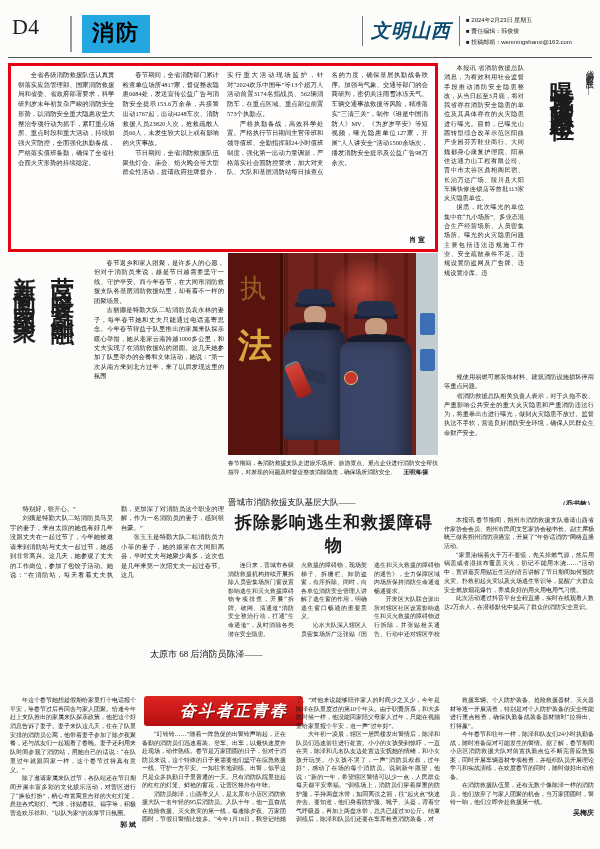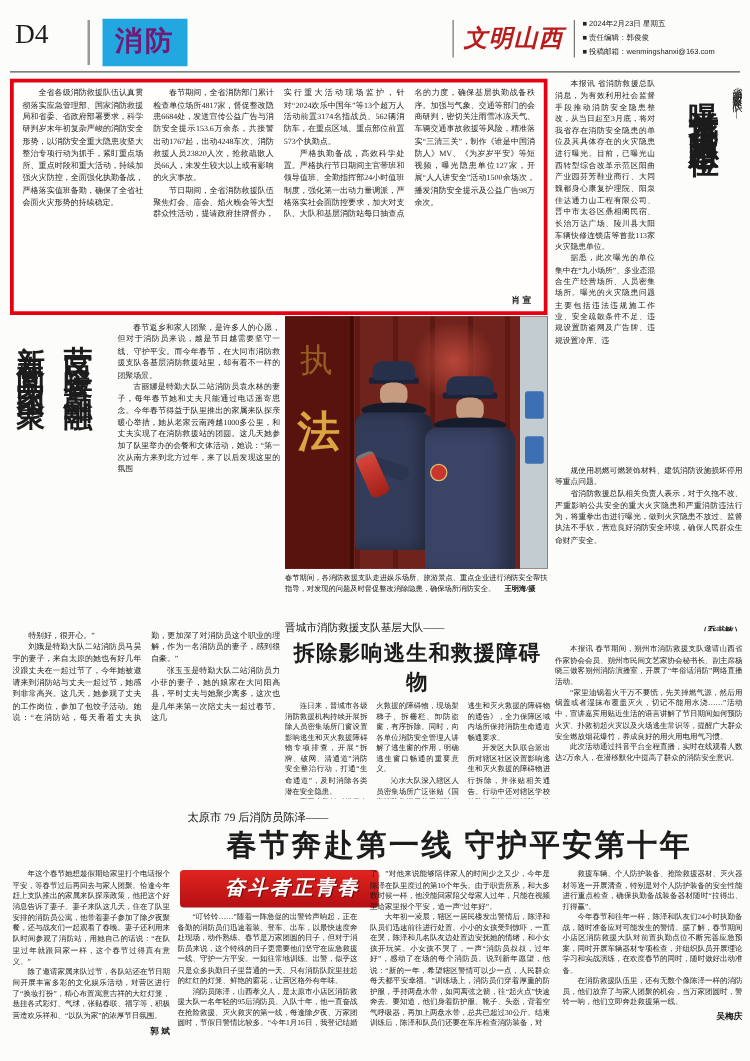--- a/index.html
+++ b/index.html
@@ -3,24 +3,24 @@
 <meta charset="utf-8">
 <style>
   html,body{margin:0;padding:0;background:#e8e8e4;}
   .page{position:relative;width:600px;height:849px;margin:0 auto;background:#fcfcfa;
         font-family:"Liberation Serif",serif;color:#1c1c1c;overflow:hidden;}
   .hd-sans{font-family:"Liberation Sans",sans-serif;}
   
   .masthead{position:absolute;left:12px;top:12px;right:12px;height:42px;}
   .pagenum{position:absolute;left:0;top:2px;font-size:22px;font-weight:normal;font-family:"Liberation Serif",serif;}
   .pn-rule{position:absolute;left:58px;top:4px;width:2px;height:36px;background:#9a9a9a;}
-  .section-tag{position:absolute;left:70px;top:3px;background:#23a7e0;color:#701a75;font-size:22px;
+  .section-tag{position:absolute;left:70px;top:3px;background:#23a7e0;color:#000000;font-size:22px;
                font-weight:bold;padding:3px 10px 5px;letter-spacing:2px;font-family:"Liberation Sans",sans-serif;}
   .brand{position:absolute;right:128px;top:4px;padding:2px 8px;border-left:1.5px solid #777;border-right:1.5px solid #777;}
-  .brand-name{color:#b91c1c;font-size:19px;font-weight:bold;font-style:italic;letter-spacing:1px;font-family:"Liberation Serif",serif;}
+  .brand-name{color:#0c4a6e;font-size:19px;font-weight:bold;font-style:italic;letter-spacing:1px;font-family:"Liberation Serif",serif;}
   .pub-info{position:absolute;right:0;top:3px;width:122px;font-size:6px;line-height:1.8;color:#222;
             font-family:"Liberation Sans",sans-serif;}
   .hd-rule{position:absolute;left:8px;right:8px;top:57px;height:1px;background:#555;}
   
   .lead-box{position:absolute;left:8px;top:63px;width:430px;height:189px;border:3px solid #e60012;
             background:#fffefd;padding:4px 7px;box-sizing:border-box;overflow:hidden;}
   .lead-headline{font-size:25px;font-weight:bold;text-align:center;letter-spacing:1px;
                  font-family:"Liberation Sans",sans-serif;margin:2px 0 6px;}
   .lead-body{column-count:4;column-gap:8px;font-size:6.4px;line-height:1.52;text-align:justify;}
   p.para{margin:0;text-indent:2em;}
@@ -206,22 +206,21 @@
     <div class="demolish-head">拆除影响逃生和救援障碍物</div>
     <div class="demolish-body">
         <p class="para">连日来，晋城市各级消防救援机构持续开展拆除人员密集场所门窗设置影响逃生和灭火救援障碍物专项排查，开展“拆牌、破网、清通道”消防安全整治行动，打通“生命通道”，及时消除各类潜在安全隐患。</p>
         <p class="para">高平大队针对排查中发现存在的影响逃生和灭火救援的障碍物，现场架梯子、拆栅栏、卸防盗窗，有序拆除。同时，向各单位消防安全管理人讲解了逃生窗的作用，明确逃生窗口畅通的重要意义。</p>
         <p class="para">沁水大队深入辖区人员密集场所广泛张贴《国家消防救援局关于拆除人员密集场所门窗设置影响逃生和灭火救援的障碍物的通告》，全力保障区域内场所保持消防生命通道畅通要求。</p>
         <p class="para">开发区大队联合派出所对辖区社区设置影响逃生和灭火救援的障碍物进行拆除，并张贴相关通告。行动中还对辖区学校的防盗窗进行了拆除，监督检查人员还现场进行了宣传教育，普及消防安全常识和逃生自救能力。</p>
       </div>
 
   </div>
 
-  <div class="front-kicker">太原市 79 后消防员陈泽——</div>
-  <div class="front-head">春节奔赴第一线  守护平安第十年</div>
+  <div class="front-kicker">太原市 68 后消防员陈泽——</div>
   <div class="front-body">
     <div class="banner">奋斗者正青春</div>
     <div>
         <p class="para">“叮铃铃……”随着一阵急促的出警铃声响起，正在备勤的消防员们迅速着装、登车、出车，以最快速度奔赴现场，动作熟练。春节是万家团圆的日子，但对于消防员来说，这个特殊的日子更需要他们坚守在应急救援一线、守护一方平安。一如往常地训练、出警，似乎这只是众多执勤日子里普通的一天。只有消防队院里挂起的红红的灯笼、鲜艳的窗花，让营区格外有年味。</p>
         <p class="para">消防员陈泽，山西孝义人，是太原市小店区消防救援大队一名年轻的95后消防员。入队十年，他一直奋战在抢险救援、灭火救灾的第一线，每逢除夕夜、万家团圆时，节假日警情比较多。“今年1月16日，我登记结婚了。”对他来说能够陪伴家人的时间少之又少，今年是陈泽在队里度过的第10个年头。由于职责所系，和大多数时候一样，他没能回家陪父母家人过年，只能在视频里给家里报个平安，道一声“过年好”。</p>
         <p class="para">大年初一凌晨，辖区一居民楼发出警情后，陈泽和队员们迅速前往进行处置。小小的女孩受到惊吓，一直在哭，陈泽和几名队友边处置边安抚她的情绪，和小女孩开玩笑。小女孩不哭了，一声“消防员叔叔，过年好”，感动了在场的每个消防员。说到新年愿望，他说：“新的一年，希望辖区警情可以少一点，人民群众每天都平安幸福。”训练场上，消防员们穿着厚重的防护服，手持两盘水带，如同离弦之箭，往“起火点”快速奔去。要知道，他们身着防护服、靴子、头盔，背着空气呼吸器，再加上两盘水带，总共已超过30公斤。结束训练后，陈泽和队员们还要在车库检查消防装备，对</p>
         <p class="para">救援车辆、个人防护装备、抢险救援器材、灭火器材等逐一开展清查，特别是对个人防护装备的安全性能进行重点检查，确保执勤备战装备器材随时“拉得出、打得赢”。</p>
         <p class="para">今年春节和往年一样，陈泽和队友们24小时执勤备战，随时准备应对可能发生的警情。据了解，春节期间小店区消防救援大队对前置执勤点位不断完善应急预案，同时开展车辆器材专项检查，并组织队员开展理论学习和实战演练，在欢度春节的同时，随时做好出动准备。</p>
         <p class="para">在消防救援队伍里，还有无数个像陈泽一样的消防员，他们放弃了与家人团聚的机会，当万家团圆时，警铃一响，他们立即奔赴救援第一线。</p>
       </div>

